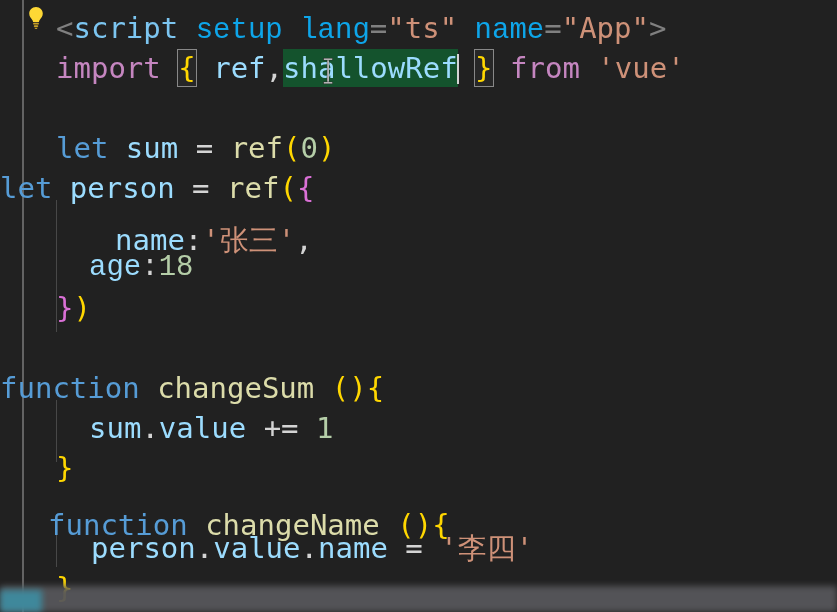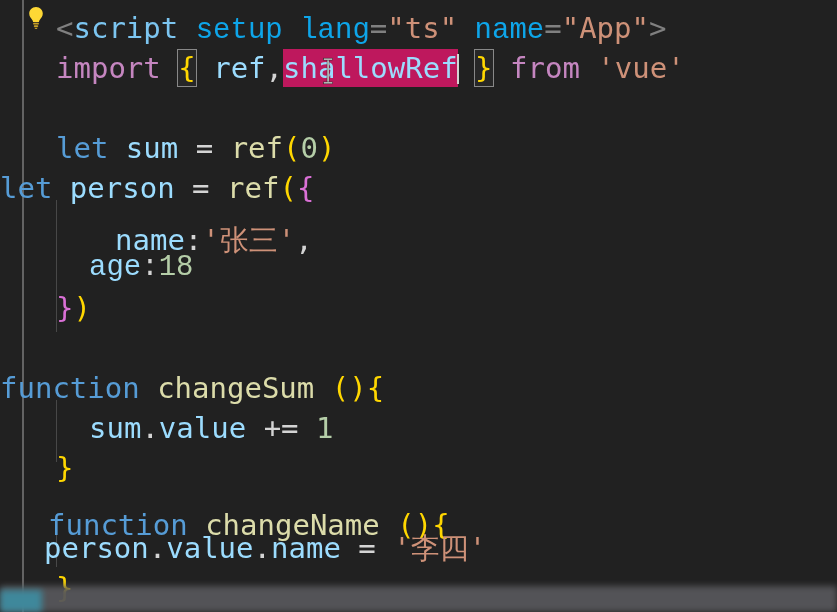--- a/index.html
+++ b/index.html
@@ -69,21 +69,21 @@
   .t-kw-import { color: #c586c0; }
   .t-var       { color: #9cdcfe; }
   .t-func      { color: #dcdcaa; }
   .t-number    { color: #b5cea8; }
   .t-op        { color: #d4d4d4; }
   .t-br-yellow { color: #ffd700; }
   .t-br-pink   { color: #da70d6; }
 
   
   .sel {
-    background: #be185d;
+    background: #14532d;
     color: #9cdcfe;
     padding: 2px 0;
   }
   
   .bracket-match {
     outline: 1px solid #888888;
     background: rgba(255,255,255,0.03);
     padding: 1px 0;
   }
   
@@ -166,21 +166,21 @@
       <div class="line" style="top: 128px; padding-left: 56px;"><span class="txt t-keyword">let</span><span class="txt t-default"> </span><span class="txt t-var">sum</span><span class="txt t-default"> </span><span class="txt t-op">=</span><span class="txt t-default"> </span><span class="txt t-func">ref</span><span class="txt t-br-yellow">(</span><span class="txt t-number">0</span><span class="txt t-br-yellow">)</span></div>
       <div class="line" style="top: 168px; "><span class="txt t-keyword">let</span><span class="txt t-default"> </span><span class="txt t-var">person</span><span class="txt t-default"> </span><span class="txt t-op">=</span><span class="txt t-default"> </span><span class="txt t-func">ref</span><span class="txt t-br-yellow">(</span><span class="txt t-br-pink">{</span></div>
       <div class="line" style="top: 220px; padding-left: 115px;"><span class="txt t-var">name</span><span class="txt t-default">:</span><span class="txt t-string">'张三'</span><span class="txt t-default">,</span></div>
       <div class="line" style="top: 248px; padding-left: 89px; font-family: Liberation Mono, monospace;"><span class="txt t-var">age</span><span class="txt t-default">:</span><span class="txt t-number">18</span></div>
       <div class="line" style="top: 288px; padding-left: 56px;"><span class="txt t-br-pink">}</span><span class="txt t-br-yellow">)</span></div>
       <div class="line" style="top: 328px; padding-left: 56px;"></div>
       <div class="line" style="top: 368px; "><span class="txt t-keyword">function</span><span class="txt t-default"> </span><span class="txt t-func">changeSum</span><span class="txt t-default"> </span><span class="txt t-br-yellow">(</span><span class="txt t-br-yellow">)</span><span class="txt t-br-yellow">{</span></div>
       <div class="line" style="top: 408px; padding-left: 89px;"><span class="txt t-var">sum</span><span class="txt t-default">.</span><span class="txt t-var">value</span><span class="txt t-default"> </span><span class="txt t-op">+=</span><span class="txt t-default"> </span><span class="txt t-number">1</span></div>
       <div class="line" style="top: 448px; padding-left: 56px;"><span class="txt t-br-yellow">}</span></div>
       <div class="line" style="top: 505px; padding-left: 48px;"><span class="txt t-keyword">function</span><span class="txt t-default"> </span><span class="txt t-func">changeName</span><span class="txt t-default"> </span><span class="txt t-br-yellow">(</span><span class="txt t-br-yellow">)</span><span class="txt t-br-yellow">{</span></div>
-      <div class="line" style="top: 528px; padding-left: 44px;"><span class="txt t-var">person</span><span class="txt t-default">.</span><span class="txt t-var">value</span><span class="txt t-default">.</span><span class="txt t-var">name</span><span class="txt t-default"> </span><span class="txt t-op">=</span><span class="txt t-default"> </span><span class="txt t-string">'李四'</span></div>
+      <div class="line" style="top: 528px; padding-left: 91px;"><span class="txt t-var">person</span><span class="txt t-default">.</span><span class="txt t-var">value</span><span class="txt t-default">.</span><span class="txt t-var">name</span><span class="txt t-default"> </span><span class="txt t-op">=</span><span class="txt t-default"> </span><span class="txt t-string">'李四'</span></div>
       <div class="line" style="top: 568px; padding-left: 56px;"><span class="txt t-br-yellow">}</span></div>
     </div>
 
   <div class="lightbulb">
     <svg viewBox="0 0 24 26" width="22" height="24" aria-hidden="true">
       <path d="M12 1 C7.6 1 4.6 4.3 4.6 8.2 C4.6 11.2 6.4 13.1 7.6 14.6 C8.4 15.6 8.7 16.3 8.8 17.3 L15.2 17.3 C15.3 16.3 15.6 15.6 16.4 14.6 C17.6 13.1 19.4 11.2 19.4 8.2 C19.4 4.3 16.4 1 12 1 Z" fill="#fdd835"></path>
       <rect x="8.9" y="18.1" width="6.2" height="2.1" rx="0.7" fill="#c9a227"></rect>
       <rect x="9.6" y="20.9" width="4.8" height="2.0" rx="0.8" fill="#c9a227"></rect>
       <path d="M10.2 23.6 L13.8 23.6 C13.4 24.6 12.8 25.1 12 25.1 C11.2 25.1 10.6 24.6 10.2 23.6 Z" fill="#c9a227"></path>
     </svg>

